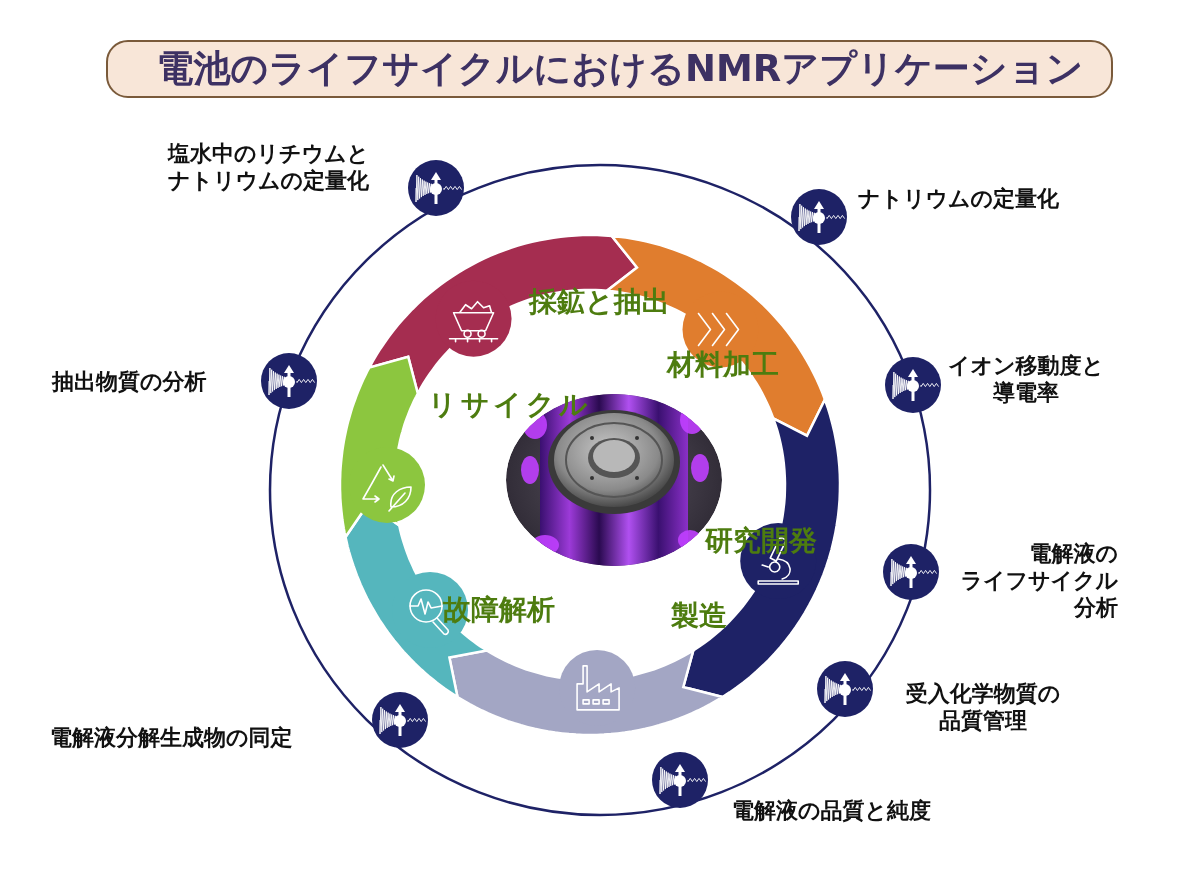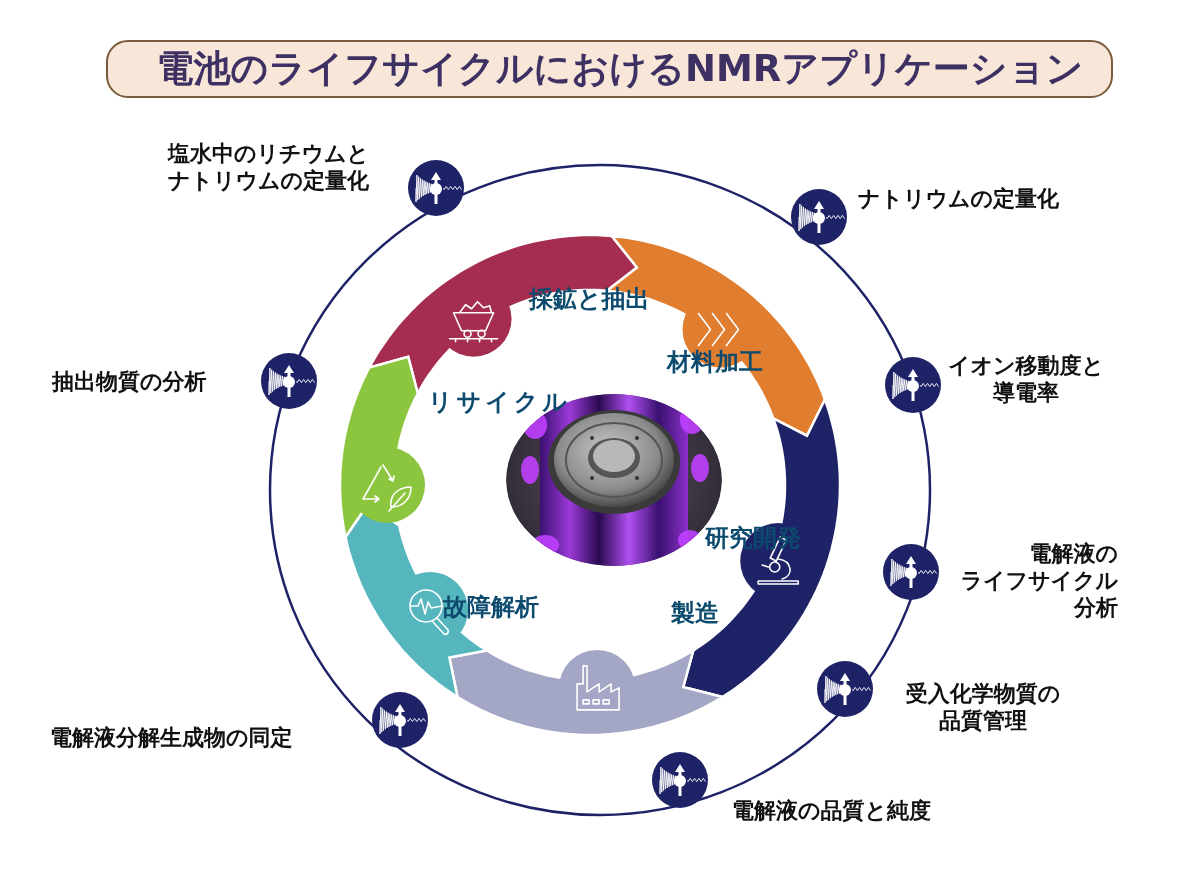--- a/index.html
+++ b/index.html
@@ -10,21 +10,21 @@
       background: #f8e6d8; border: 2px solid #7a5a3a; border-radius: 22px;
       box-sizing: border-box; display: flex; align-items: center; justify-content: center; padding-left: 21px;
     }
     .title-text { font-size: 37px; font-weight: bold; color: #3d3163; letter-spacing: 0px; white-space: nowrap; }
     svg.diagram { position: absolute; left: 0; top: 0; }
     .label {
       position: absolute; font-size: 22px; font-weight: bold; color: #111; line-height: 27px;
       white-space: pre-line;
     }
     .stage-label {
-      position: absolute; font-size: 24px; font-weight: bold; color: #0c4a6e; white-space: nowrap;
+      position: absolute; font-size: 28px; font-weight: bold; color: #4d7c0f; white-space: nowrap;
     }
   </style>
 </head>
 <body>
 
 <div class="title-box">
   <span class="title-text">電池のライフサイクルにおけるNMRアプリケーション</span>
 </div>
 
 <svg class="diagram" width="1200" height="870" viewBox="0 0 1200 870">

